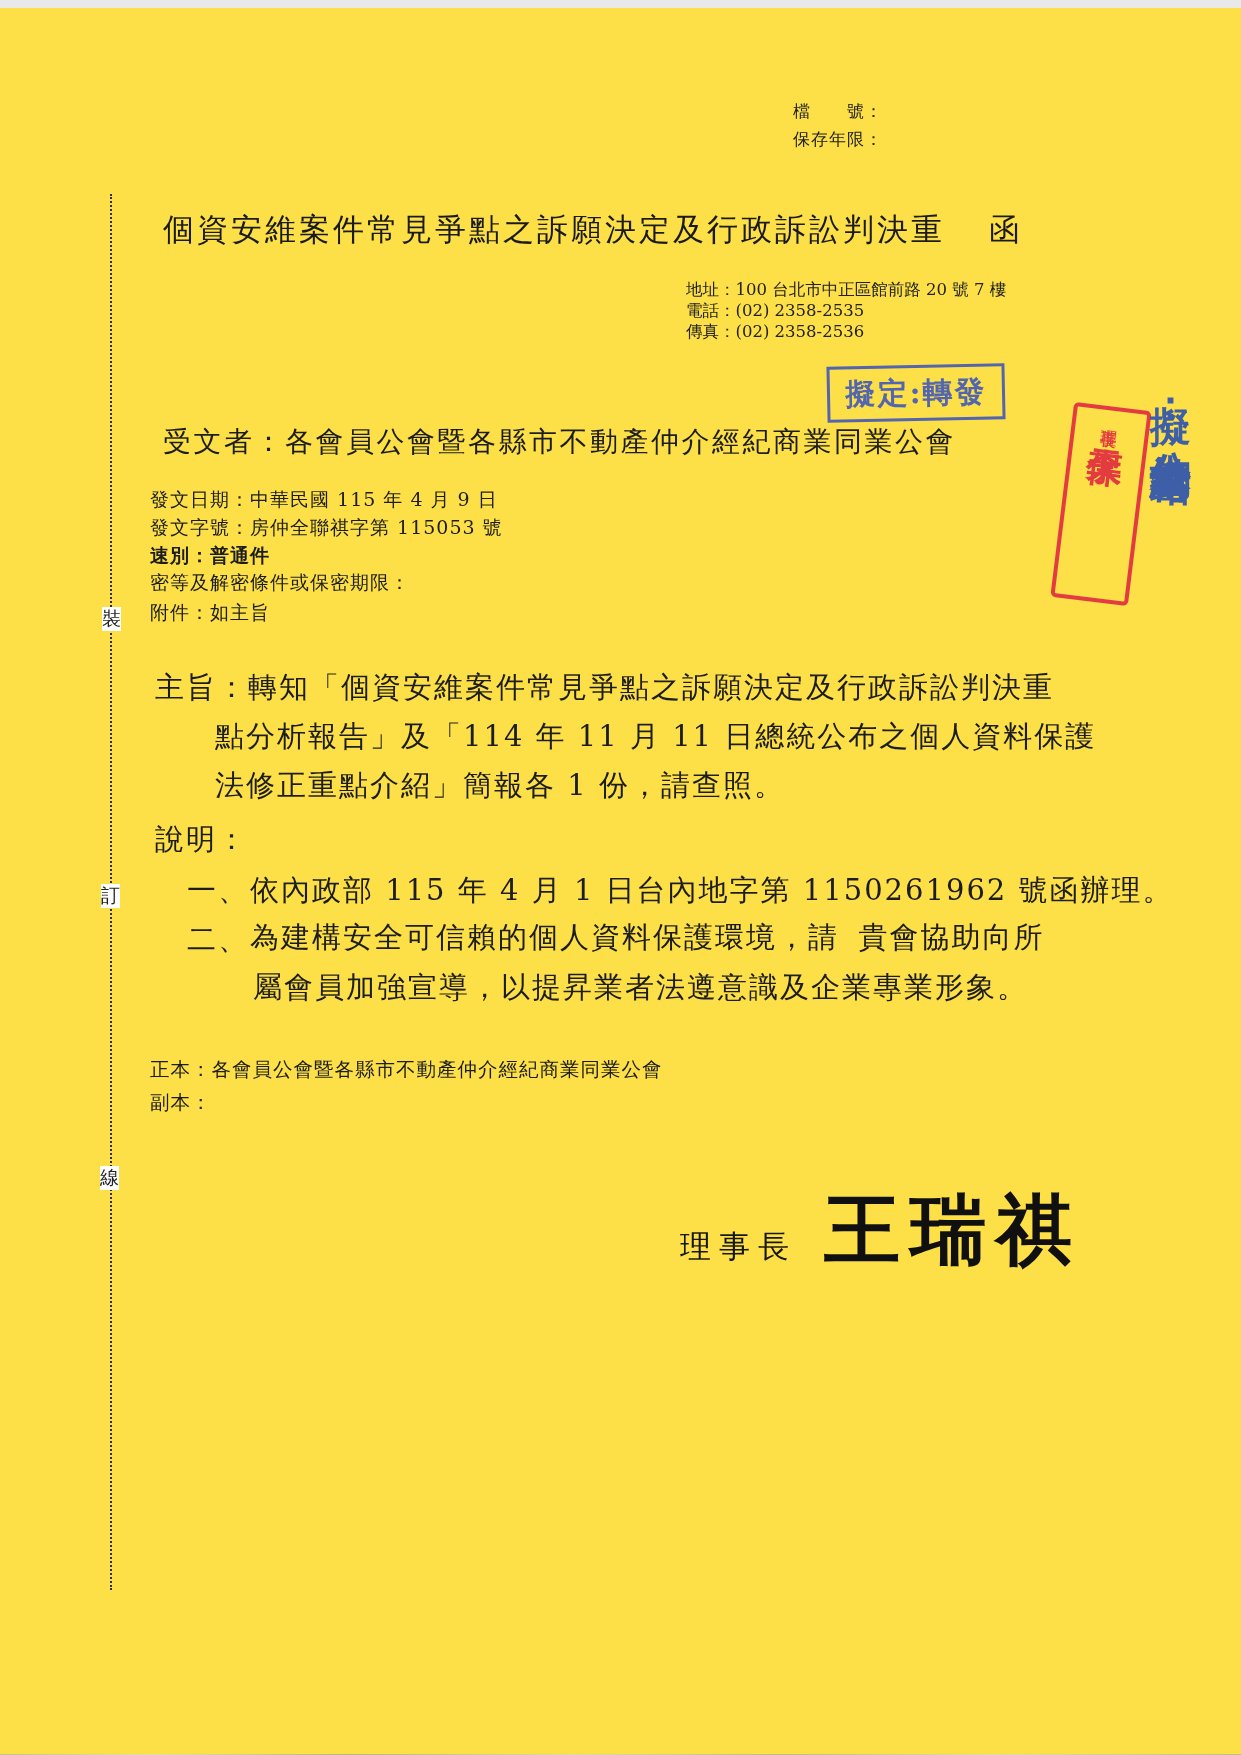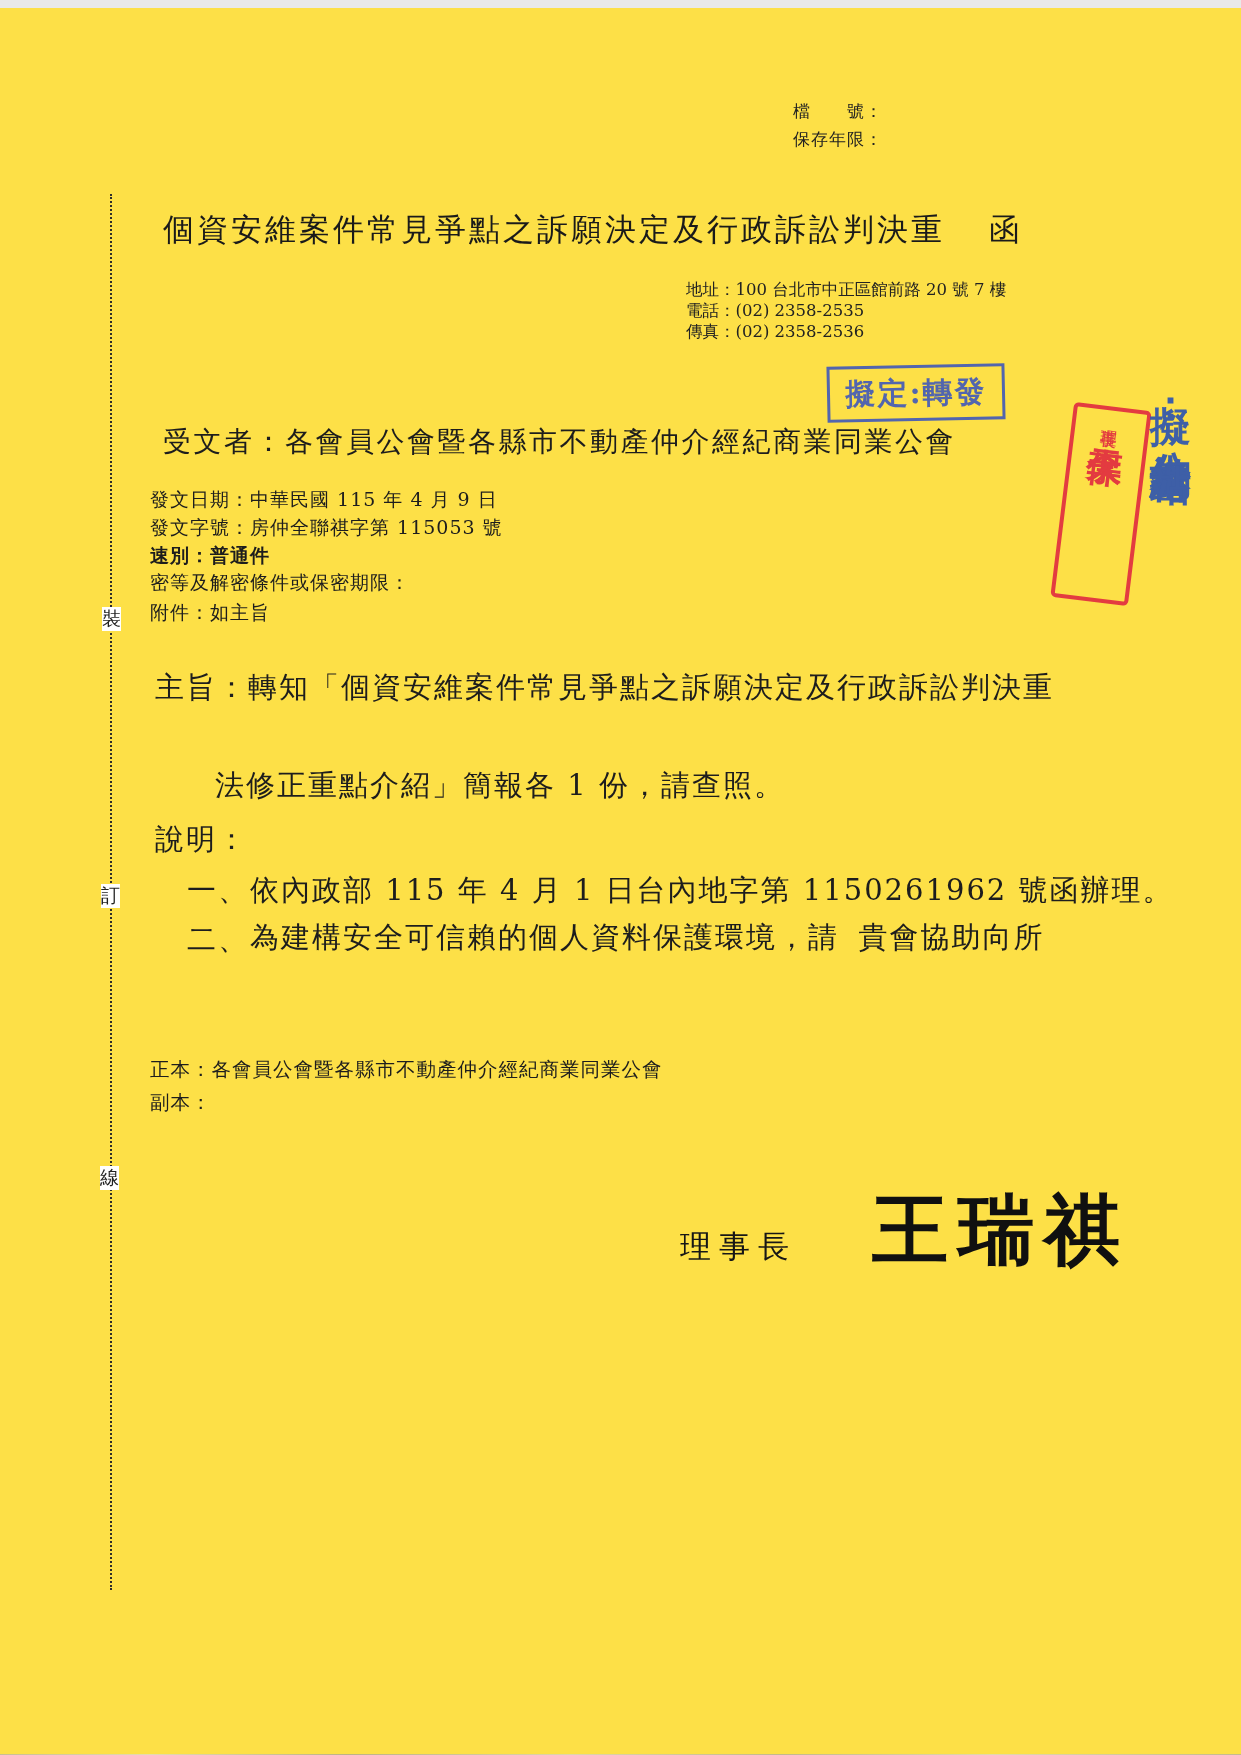--- a/index.html
+++ b/index.html
@@ -103,35 +103,37 @@
 
   <div class="abs recipient" style="left:163px;top:418px;">受文者：各會員公會暨各縣市不動產仲介經紀商業同業公會</div>
 
   <div class="abs meta" style="left:150px;top:481px;">發文日期：中華民國 115 年 4 月 9 日</div>
   <div class="abs meta" style="left:150px;top:509px;">發文字號：房仲全聯祺字第 115053 號</div>
   <div class="abs meta" style="left:150px;top:537px;font-weight:bold;">速別：普通件</div>
   <div class="abs meta" style="left:150px;top:564px;">密等及解密條件或保密期限：</div>
   <div class="abs meta" style="left:150px;top:594px;">附件：如主旨</div>
 
   <div class="abs body-text" style="left:155px;top:663px;">主旨：轉知「個資安維案件常見爭點之訴願決定及行政訴訟判決重</div>
+  <div class="abs body-text" style="left:215px;top:712px;">點分析報告」及「114 年 11 月 11 日總統公布之個人資料保護</div>
   <div class="abs body-text" style="left:215px;top:761px;">法修正重點介紹」簡報各 1 份，請查照。</div>
 
   <div class="abs body-text" style="left:155px;top:815px;">說明：</div>
 
   <div class="abs body-text" style="left:187px;top:866px;">一、</div>
   <div class="abs body-text" style="left:250px;top:866px;">依內政部 115 年 4 月 1 日台內地字第 1150261962 號函辦理。</div>
 
   <div class="abs body-text" style="left:187px;top:915px;">二、</div>
   <div class="abs body-text" style="left:250px;top:915px;font-family:Liberation Mono, monospace;">為建構安全可信賴的個人資料保護環境，請 貴會協助向所</div>
+  <div class="abs body-text" style="left:253px;top:963px;">屬會員加強宣導，以提昇業者法遵意識及企業專業形象。</div>
 
   <div class="abs footer-line" style="left:150px;top:1051px;">正本：各會員公會暨各縣市不動產仲介經紀商業同業公會</div>
   <div class="abs footer-line" style="left:150px;top:1084px;">副本：</div>
 
   <div class="abs sig-title" style="left:680px;top:1221px;">理事長</div>
-  <div class="abs sig-name" style="left:872px;top:1178px;">王瑞祺</div>
+  <div class="abs sig-name" style="left:824px;top:1178px;">王瑞祺</div>
 
   <div class="abs bind-line" style="left:110px;top:186px;"></div>
   <div class="abs bind-mark" style="left:102px;top:599px;">裝</div>
   <div class="abs bind-mark" style="left:101px;top:876px;">訂</div>
   <div class="abs bind-mark" style="left:100px;top:1158px;">線</div>
 
   <div class="abs scan-edge"></div>
 
 </div>
 

